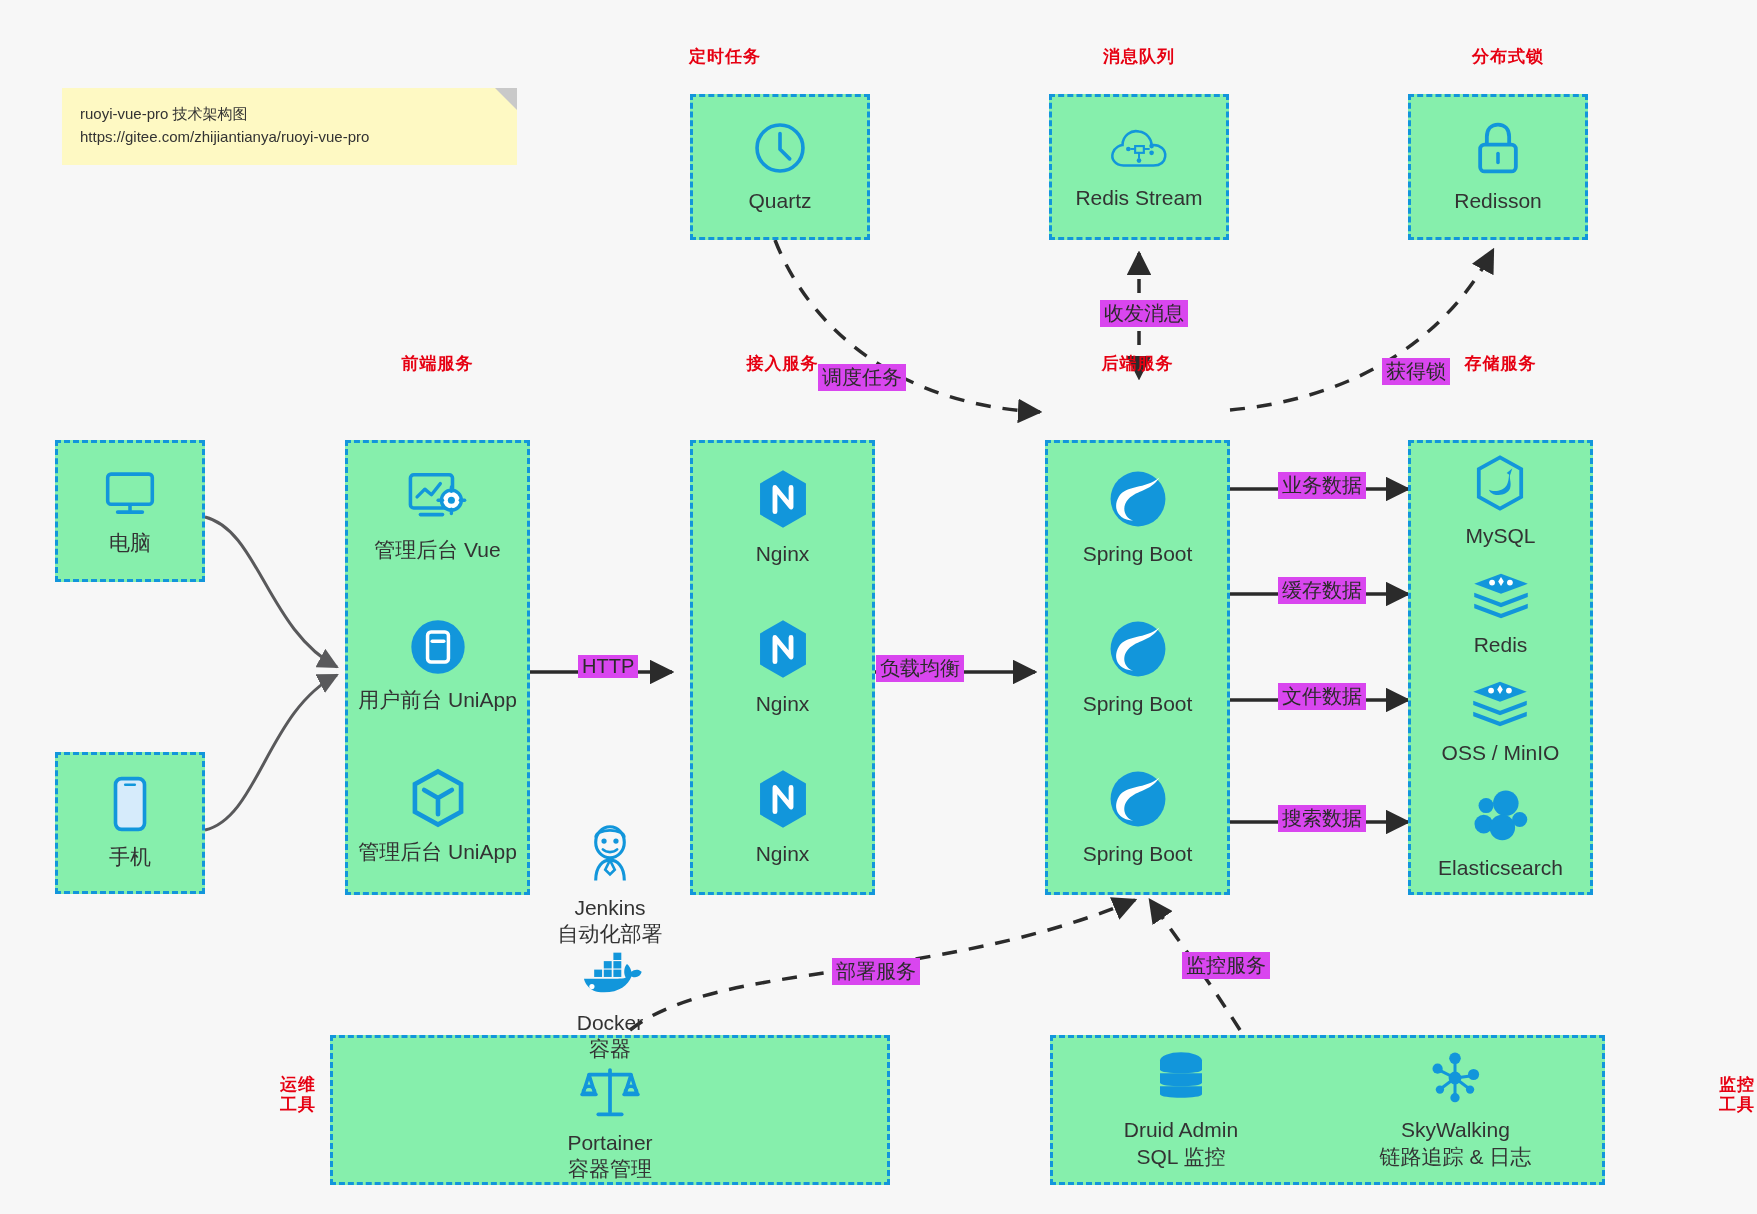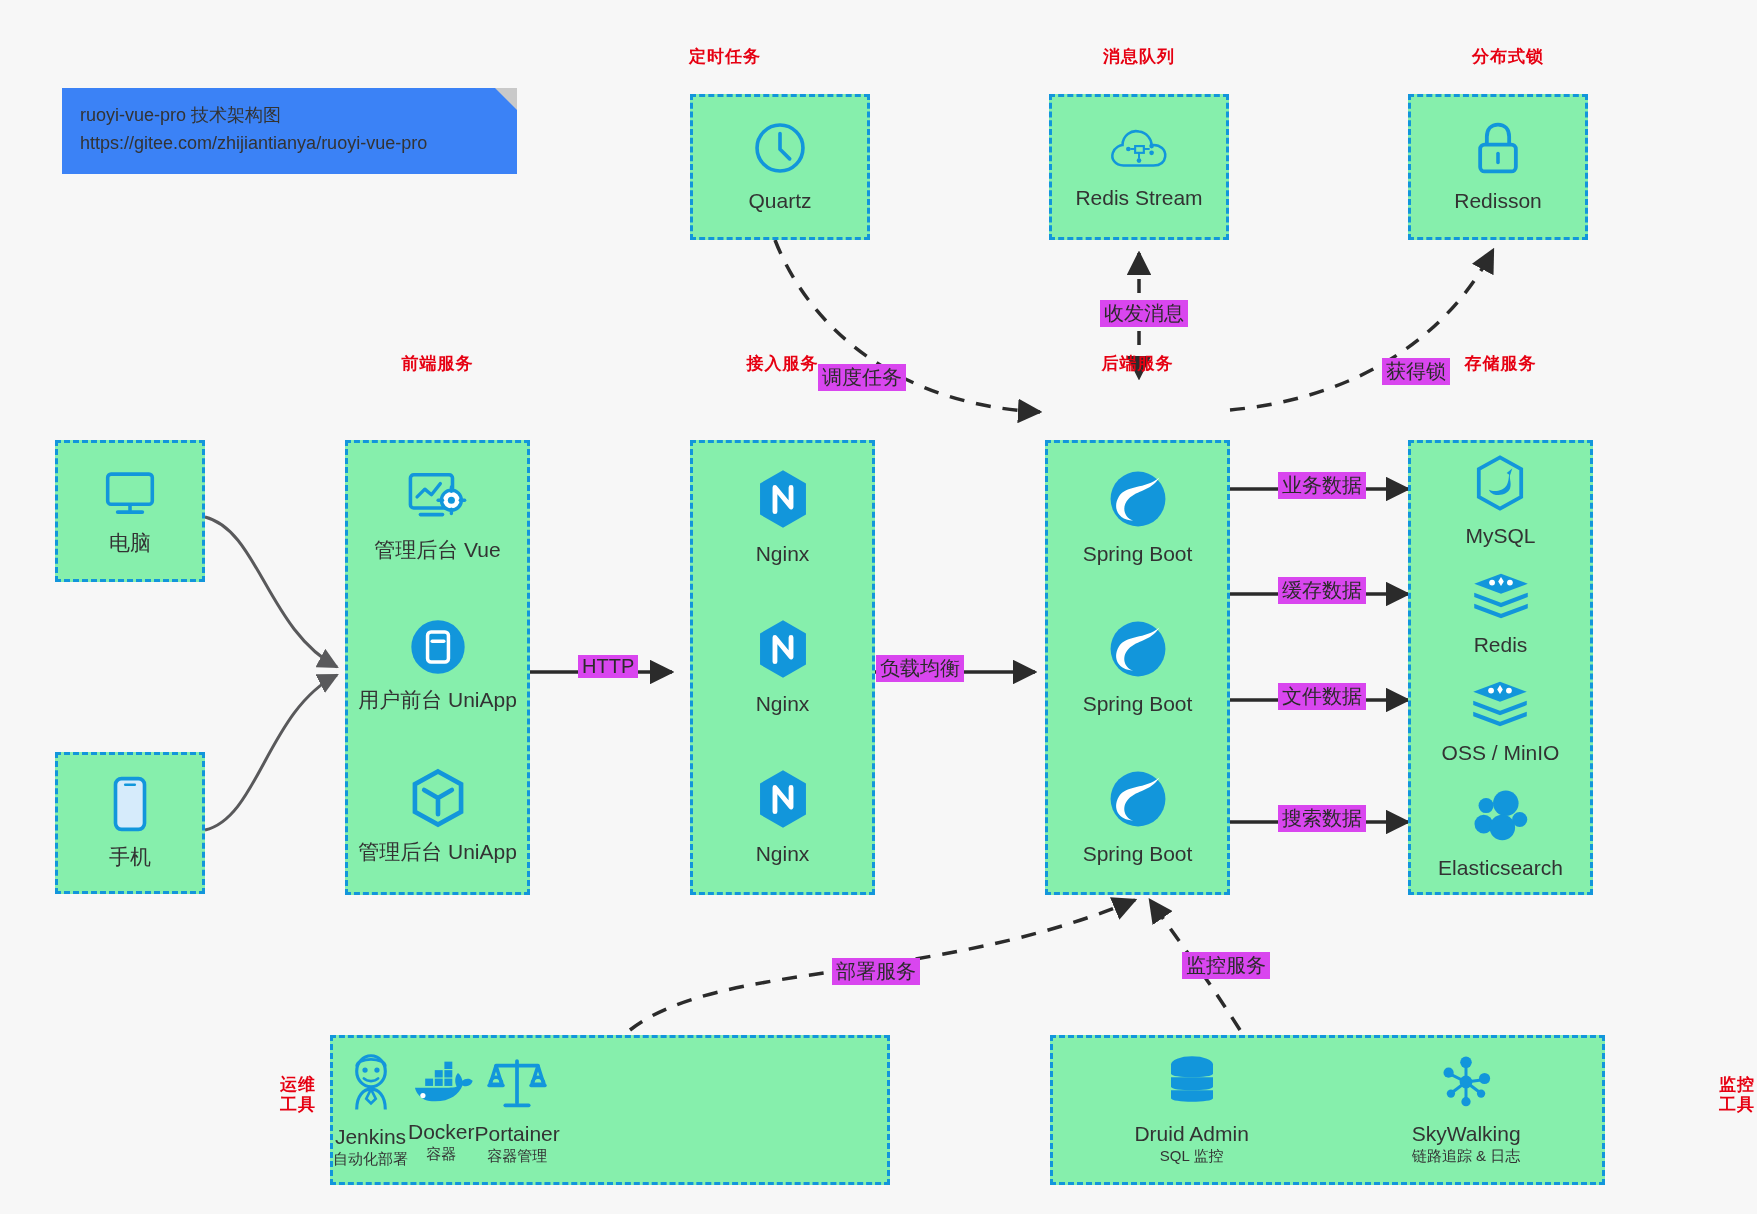--- a/index.html
+++ b/index.html
@@ -33,29 +33,29 @@
     text-align: center;
   }
   .grp-title.two-line { line-height: 1.18; }
 
   .item {
     display: flex; flex-direction: column; align-items: center; justify-content: flex-start;
   }
   .item .label {
     font-size: 21px; color: #333; margin-top: 7px; white-space: nowrap; line-height: 1.25; text-align: center;
   }
-  .item .sublabel { font-size: 15px; color: #333; line-height: 1.25; white-space: nowrap; }
+  .item .sublabel { font-size: 21px; color: #333; line-height: 1.25; white-space: nowrap; }
   .ico { display: block; }
 
   
   .note {
     position: absolute;
-    background: #3b82f6;
+    background: #fef9c3;
     padding: 14px 18px 16px 18px;
-    font-size: 18px;
+    font-size: 15px;
     color: #333;
     line-height: 1.55;
     white-space: nowrap;
   }
   .note .fold {
     position: absolute; right: 0; top: 0;
     width: 0; height: 0;
     border-left: 22px solid transparent;
     border-top: 22px solid #c9c9c9;
   }
@@ -344,21 +344,21 @@
         </svg>
       </span>
       <span class="label">Elasticsearch</span>
     </div>
   </div>
 
   <div class="grp-title two-line" style="left:258px; top:1075px; width:80px;">
     <div>运维</div>
     <div>工具</div>
   </div>
-  <div class="node-box" style="left:330px; top:1035px; width:560px; height:150px; flex-direction:row; justify-content:flex-start;">
+  <div class="node-box" style="left:330px; top:1035px; width:560px; height:150px; flex-direction:column; justify-content:flex-end;">
     <div class="item">
       <span class="ico">
         <svg width="62" height="62" viewBox="0 0 52 52">
           <ellipse cx="26" cy="17" rx="12" ry="13" fill="none" stroke="#1296db" stroke-width="2.6"></ellipse>
           <path d="M14 13 C14 5 38 5 38 13" fill="none" stroke="#1296db" stroke-width="2.4"></path>
           <circle cx="21" cy="16" r="2.2" fill="#1296db"></circle>
           <circle cx="31" cy="16" r="2.2" fill="#1296db"></circle>
           <path d="M20 23 C23 26 29 26 32 23" fill="none" stroke="#1296db" stroke-width="2.2" stroke-linecap="round"></path>
           <path d="M14 49 C14 37 20 32 26 32 C32 32 38 37 38 49" fill="none" stroke="#1296db" stroke-width="2.6"></path>
           <path d="M26 32 L22 40 L26 44 L30 40 Z" fill="none" stroke="#1296db" stroke-width="2.2"></path>

